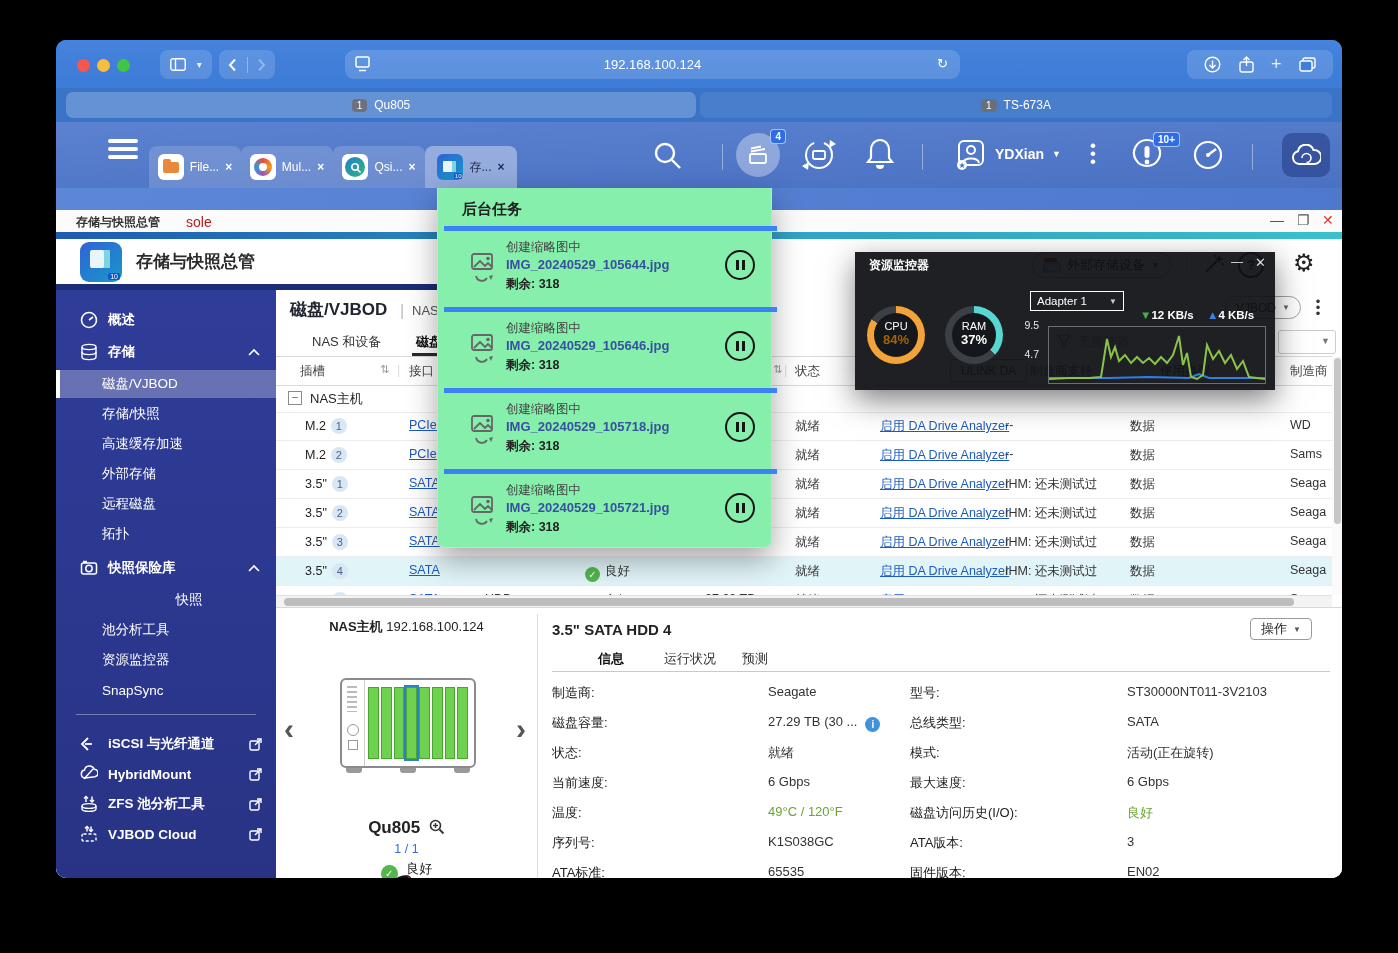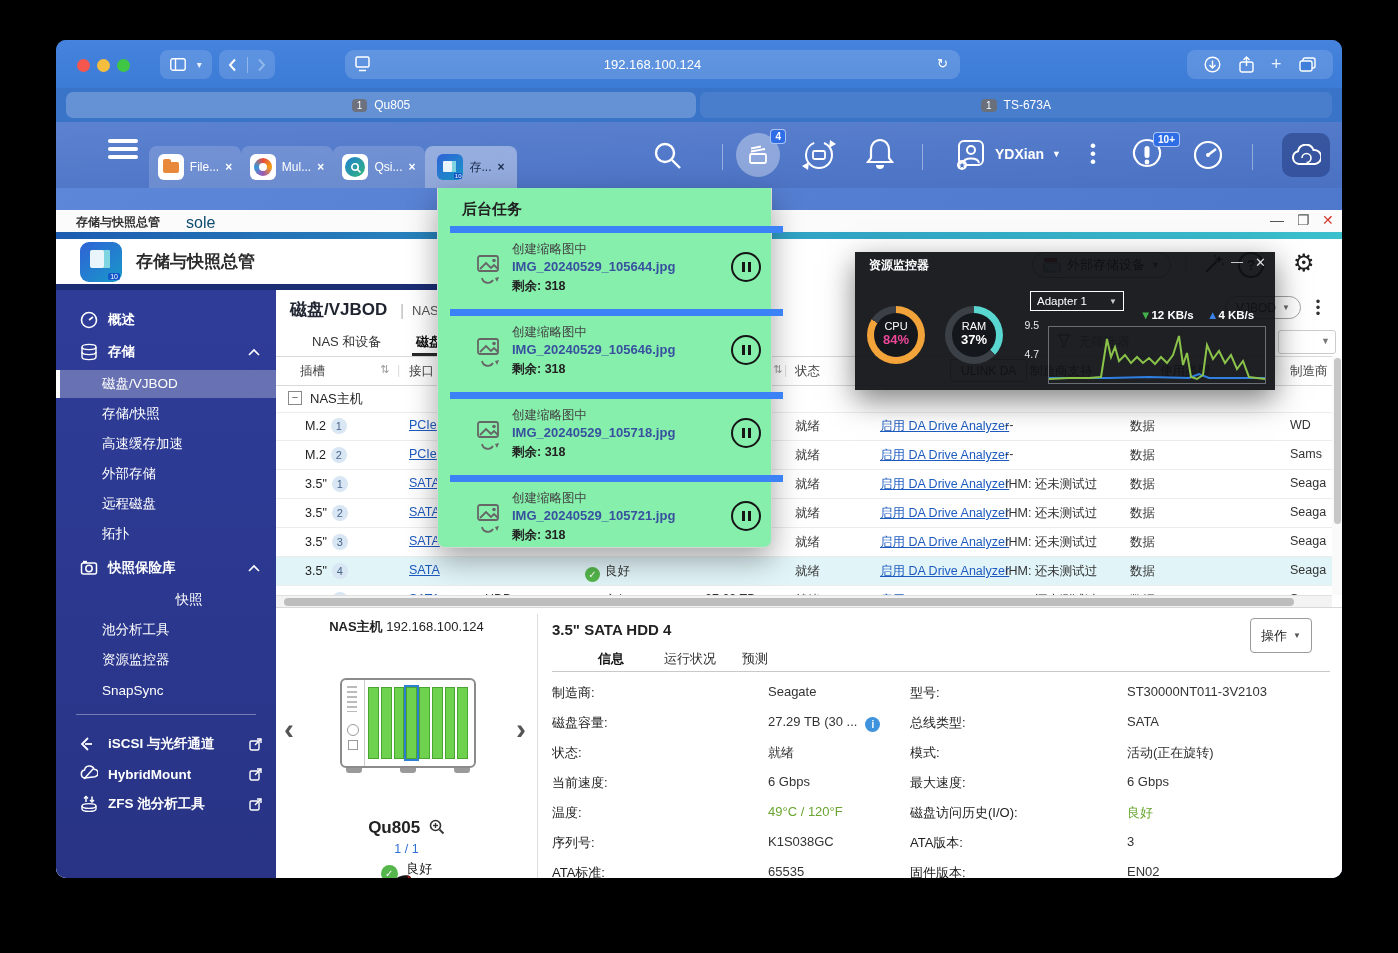--- a/index.html
+++ b/index.html
@@ -95,21 +95,21 @@
   .carr{position:absolute;font-size:30px;color:#555;font-weight:bold;}
   .dettabs{position:absolute;top:42px;font-size:13px;color:#333;}
   .fieldrow .fl{position:absolute;font-size:13px;color:#222;}
   .fieldrow .fv{position:absolute;font-size:13px;color:#333;}
   .green{color:#69a52f !important;}
   .infoball{display:inline-block;width:15px;height:15px;border-radius:50%;background:#3f93dd;color:#fff;font-size:10px;font-weight:bold;text-align:center;line-height:15px;margin-left:8px;vertical-align:-2px;}
 
   
   .popup{position:absolute;left:381px;top:148px;width:335px;height:360px;background:#86efac;z-index:30;
     box-shadow:0 12px 30px rgba(0,0,0,.35);border:1px solid #d6d6d6;border-top:none;border-radius:0 0 8px 8px;box-sizing:border-box;}
-  .ptask{position:absolute;left:12px;width:100%;height:76px;border-top:7px solid #3b82f6;}
+  .ptask{position:absolute;left:6px;width:100%;height:76px;border-top:5px solid #3b82f6;}
   .ptask .l1{position:absolute;left:62px;top:8px;font-size:12.5px;color:#444;}
   .ptask .l2{position:absolute;left:62px;top:26px;font-size:13px;font-weight:bold;color:#37519f;}
   .ptask .l3{position:absolute;left:62px;top:45px;font-size:12.5px;font-weight:600;color:#222;}
   .pausebtn{position:absolute;right:22px;top:19px;width:26px;height:26px;border:2.5px solid #151515;border-radius:50%;display:flex;align-items:center;justify-content:center;gap:3px;}
   .pausebtn i{display:block;width:3px;height:10px;background:#151515;}
 
   
   .resmon{position:absolute;left:799px;top:212px;width:420px;height:138px;background:rgba(13,15,19,.93);z-index:40;color:#fff;box-shadow:0 10px 28px rgba(0,0,0,.5);}
   .donut{position:absolute;width:58px;height:58px;border-radius:50%;}
   .donut .hole{position:absolute;left:7px;top:7px;width:44px;height:44px;border-radius:50%;background:#14171b;text-align:center;}
@@ -298,21 +298,21 @@
           <svg width="30" height="22" viewBox="0 0 30 22">
               <path d="M8 20 a6.5 6.5 0 0 1 -1 -12.8 a8 8 0 0 1 15.4 -1.2 a6 6 0 0 1 1.6 14 Z" fill="none" stroke="#fff" stroke-width="2"></path>
               <path d="M11 14 a4.5 4.5 0 1 1 4.5 4.5" fill="none" stroke="#fff" stroke-width="1.6"></path>
             </svg>
         </div>
       </div>
 
       <div class="qts">
         <div class="titlestrip">
           <span class="abs nw" style="left:20px;top:4px;font-size:12px;font-weight:bold;color:#333;">存储与快照总管</span>
-          <span class="abs nw" style="left:130px;top:4px;font-size:16px;color:#0c4a6e;text-align:center;">sole</span>
+          <span class="abs nw" style="left:130px;top:4px;font-size:14px;color:#b91c1c;text-align:center;">sole</span>
           <span class="winctl" style="left:1214px;">—</span>
           <span class="winctl" style="left:1241px;">❐</span>
           <span class="winctl" style="left:1266px;color:#d43c2f;font-weight:bold;">✕</span>
         </div>
         <div class="tealbar"></div>
 
         <div class="qhead">
           <div class="appicon">
               <span class="cube"></span>
               <span class="b10">10</span>
@@ -432,20 +432,35 @@
           <div class="snav" style="top:500px;">
             <svg class="sico" viewBox="0 0 18 18">
                 <ellipse cx="9" cy="11" rx="7" ry="2.4" fill="none" stroke="#fff" stroke-width="1.4"></ellipse>
                 <path d="M2 11 v3 a7 2.4 0 0 0 14 0 v-3" fill="none" stroke="#fff" stroke-width="1.4"></path>
                 <line x1="6" y1="7" x2="6" y2="1.5" stroke="#fff" stroke-width="1.5"></line>
                 <polyline points="4,3.5 6,1.5 8,3.5" fill="none" stroke="#fff" stroke-width="1.5"></polyline>
                 <line x1="12" y1="1.5" x2="12" y2="7" stroke="#fff" stroke-width="1.5"></line>
                 <polyline points="10,5 12,7 14,5" fill="none" stroke="#fff" stroke-width="1.5"></polyline>
               </svg>
             <span class="lab">ZFS 池分析工具</span>
+            <svg class="extl" width="13" height="13" viewBox="0 0 13 13">
+                <rect x="1" y="3" width="9" height="9" rx="1.5" fill="none" stroke="#fff" stroke-width="1.4"></rect>
+                <line x1="6" y1="7" x2="12" y2="1" stroke="#fff" stroke-width="1.4"></line>
+                <polyline points="8,1 12,1 12,5" fill="none" stroke="#fff" stroke-width="1.4"></polyline>
+              </svg>
+          </div>
+          <div class="snav" style="top:530px;">
+            <svg class="sico" viewBox="0 0 18 18">
+                <rect x="2" y="9" width="14" height="7" rx="1.5" fill="none" stroke="#fff" stroke-width="1.4" stroke-dasharray="3 2"></rect>
+                <line x1="7" y1="6.5" x2="7" y2="1.5" stroke="#fff" stroke-width="1.5"></line>
+                <polyline points="5,3.5 7,1.5 9,3.5" fill="none" stroke="#fff" stroke-width="1.5"></polyline>
+                <line x1="11" y1="1.5" x2="11" y2="6.5" stroke="#fff" stroke-width="1.5"></line>
+                <polyline points="9,4.5 11,6.5 13,4.5" fill="none" stroke="#fff" stroke-width="1.5"></polyline>
+              </svg>
+            <span class="lab">VJBOD Cloud</span>
             <svg class="extl" width="13" height="13" viewBox="0 0 13 13">
                 <rect x="1" y="3" width="9" height="9" rx="1.5" fill="none" stroke="#fff" stroke-width="1.4"></rect>
                 <line x1="6" y1="7" x2="12" y2="1" stroke="#fff" stroke-width="1.4"></line>
                 <polyline points="8,1 12,1 12,5" fill="none" stroke="#fff" stroke-width="1.4"></polyline>
               </svg>
           </div>
         </div>
 
         <div class="main">
           <span class="abs nw ptitle" style="left:14px;top:8px;">磁盘/VJBOD</span>
@@ -635,21 +650,21 @@
           <div class="abs nw" style="left:0;top:234px;width:261px;text-align:center;font-size:12.5px;color:#2f6fd6;">1 / 1</div>
           <div class="abs nw" style="left:0;top:252px;width:261px;text-align:center;font-size:13px;color:#222;">
             <span class="okball" style="width:17px;height:17px;line-height:17px;vertical-align:-4px;">✓</span>
             <span>良好</span>
           </div>
           <div class="cursor-blob" style="left:116px;top:268px;"></div>
 
           <div class="vsep"></div>
 
           <span class="abs nw" style="left:276px;top:13px;font-size:15px;font-weight:bold;color:#222;">3.5" SATA HDD 4</span>
-          <div class="pillbtn" style="left:974px;top:10px;height:35px;border-radius:4px;">
+          <div class="pillbtn" style="left:974px;top:10px;height:22px;border-radius:4px;">
             <span>操作</span>
             <span style="font-size:8px;color:#555;">▼</span>
           </div>
 
           <span class="dettabs nw" style="left:322px;font-weight:bold;color:#111;">信息</span>
           <span class="dettabs nw" style="left:388px;">运行状况</span>
           <span class="dettabs nw" style="left:466px;">预测</span>
           <div class="abs" style="left:276px;top:63px;width:778px;height:1px;background:#c9c9c9;"></div>
 
           <div class="abs" style="left:0;top:70px;width:1066px;">
@@ -786,21 +801,21 @@
     </div>
 
     <div class="resmon">
       <span class="abs nw" style="left:14px;top:5px;font-size:12px;font-weight:bold;">资源监控器</span>
       <span class="abs" style="left:376px;top:3px;font-size:12px;color:#ddd;">—</span>
       <span class="abs" style="left:400px;top:3px;font-size:13px;color:#ddd;">✕</span>
 
       <div class="donut" style="left: 12px; top: 54px; background: conic-gradient(rgb(242, 163, 58) 0deg, rgb(242, 163, 58) 84%, rgb(58, 64, 70) 84%, rgb(58, 64, 70) 100%);">
         <div class="hole">
             <span class="t1">CPU</span>
-            <span class="t2" style="color:#ec4899;">84%</span>
+            <span class="t2" style="color:#a16207;">84%</span>
           </div>
       </div>
       <div class="donut" style="left: 90px; top: 54px; background: conic-gradient(rgb(88, 214, 207) 0deg, rgb(88, 214, 207) 37%, rgb(58, 64, 70) 37%, rgb(58, 64, 70) 100%);">
         <div class="hole">
             <span class="t1">RAM</span>
             <span class="t2" style="color:#fff;">37%</span>
           </div>
       </div>
 
       <div class="adapter">

